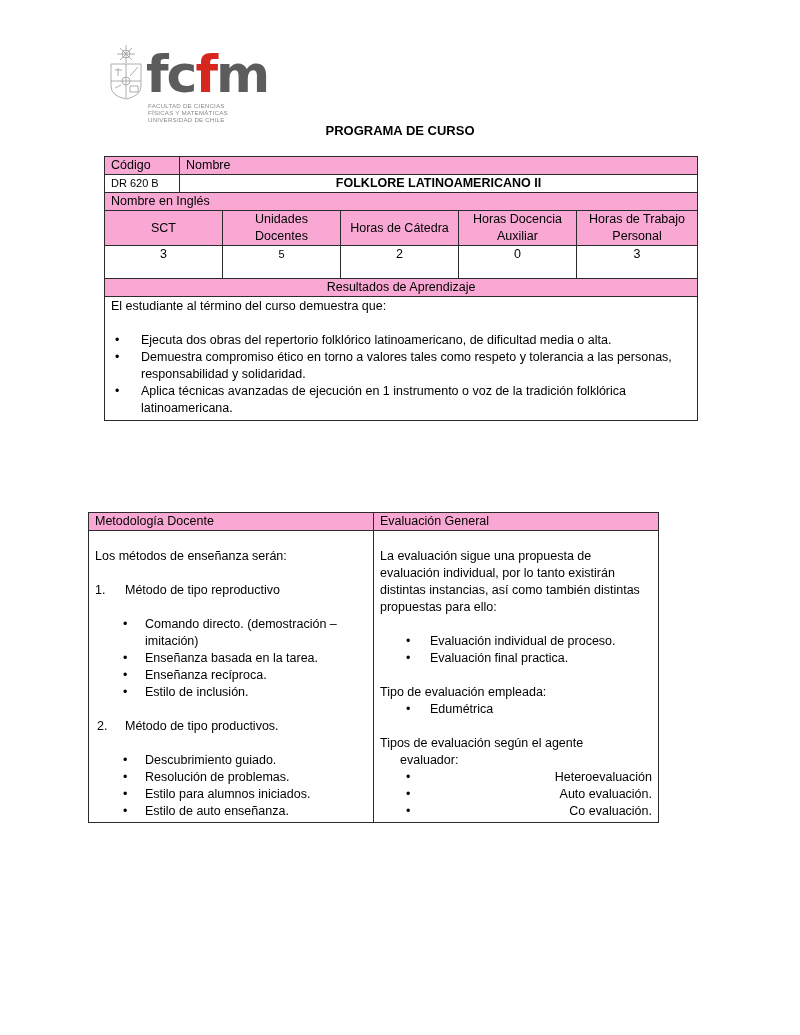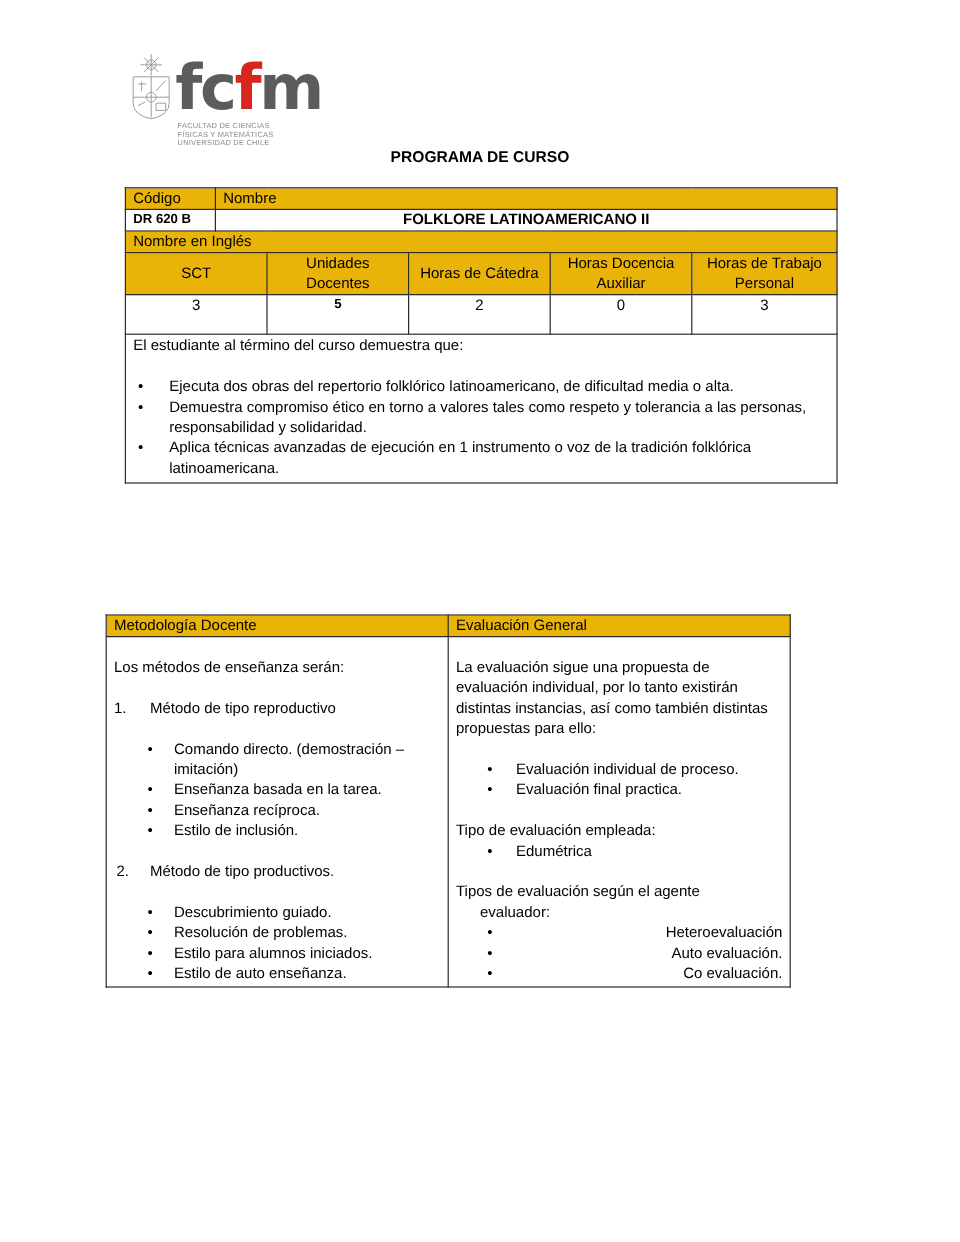--- a/index.html
+++ b/index.html
@@ -22,26 +22,26 @@
   }
   .title {
     position: absolute; left: 0; width: 800px; top: 123px; text-align: center;
     font-size: 13px; font-weight: bold;
   }
   table { border-collapse: collapse; position: absolute; table-layout: fixed; }
   td {
     border: 1.5px solid #2b2b2b; font-size: 12.5px; padding: 0 6px;
     vertical-align: top; line-height: 17px;
   }
-  .hdr { background: #eab308; }
+  .hdr { background: #f9a8d4; }
   .c { text-align: center; }
   .b { font-weight: bold; text-align: center; }
   .t1 { left: 104px; top: 156px; width: 593px; }
   .t1 td { height: 17px; }
-  .t1 .small { font-size: 11px; font-weight: bold; }
+  .t1 .small { font-size: 11px; }
   .t1 .hh td { height: 34px; }
   .t1 .vals td { height: 32px; vertical-align: top; }
   .t1 .res { padding: 1px 6px 3px 6px; }
   ul { margin: 0; padding: 0; list-style: none; }
   li { position: relative; padding-left: 30px; }
   li::before { content: "•"; position: absolute; left: 4px; top: 0; }
   .t2 { left: 88px; top: 512px; width: 570px; }
   .t2 td.col { padding: 0 6px 2px 6px; }
   .gap { height: 17px; }
   .sublist li { padding-left: 50px; }
@@ -110,20 +110,23 @@
     <td class="c" style="vertical-align:middle">Horas Docencia Auxiliar</td>
     <td class="c" style="vertical-align:middle">Horas de Trabajo Personal</td>
   </tr>
   <tr class="vals">
     <td colspan="2" class="c">3</td>
     <td class="c small">5</td>
     <td class="c">2</td>
     <td class="c">0</td>
     <td class="c">3</td>
   </tr>
+  <tr class="hdr">
+    <td colspan="6" class="c">Resultados de Aprendizaje</td>
+  </tr>
   <tr>
     <td colspan="6" class="res">
       <div>El estudiante al término del curso demuestra que:</div>
       <div class="gap"></div>
       <ul>
         <li>Ejecuta dos obras del repertorio folklórico latinoamericano, de dificultad media o alta.</li>
         <li>Demuestra compromiso ético en torno a valores tales como respeto y tolerancia a las personas, responsabilidad y solidaridad.</li>
         <li>Aplica técnicas avanzadas de ejecución en 1 instrumento o voz de la tradición folklórica latinoamericana.</li>
       </ul>
     </td>

